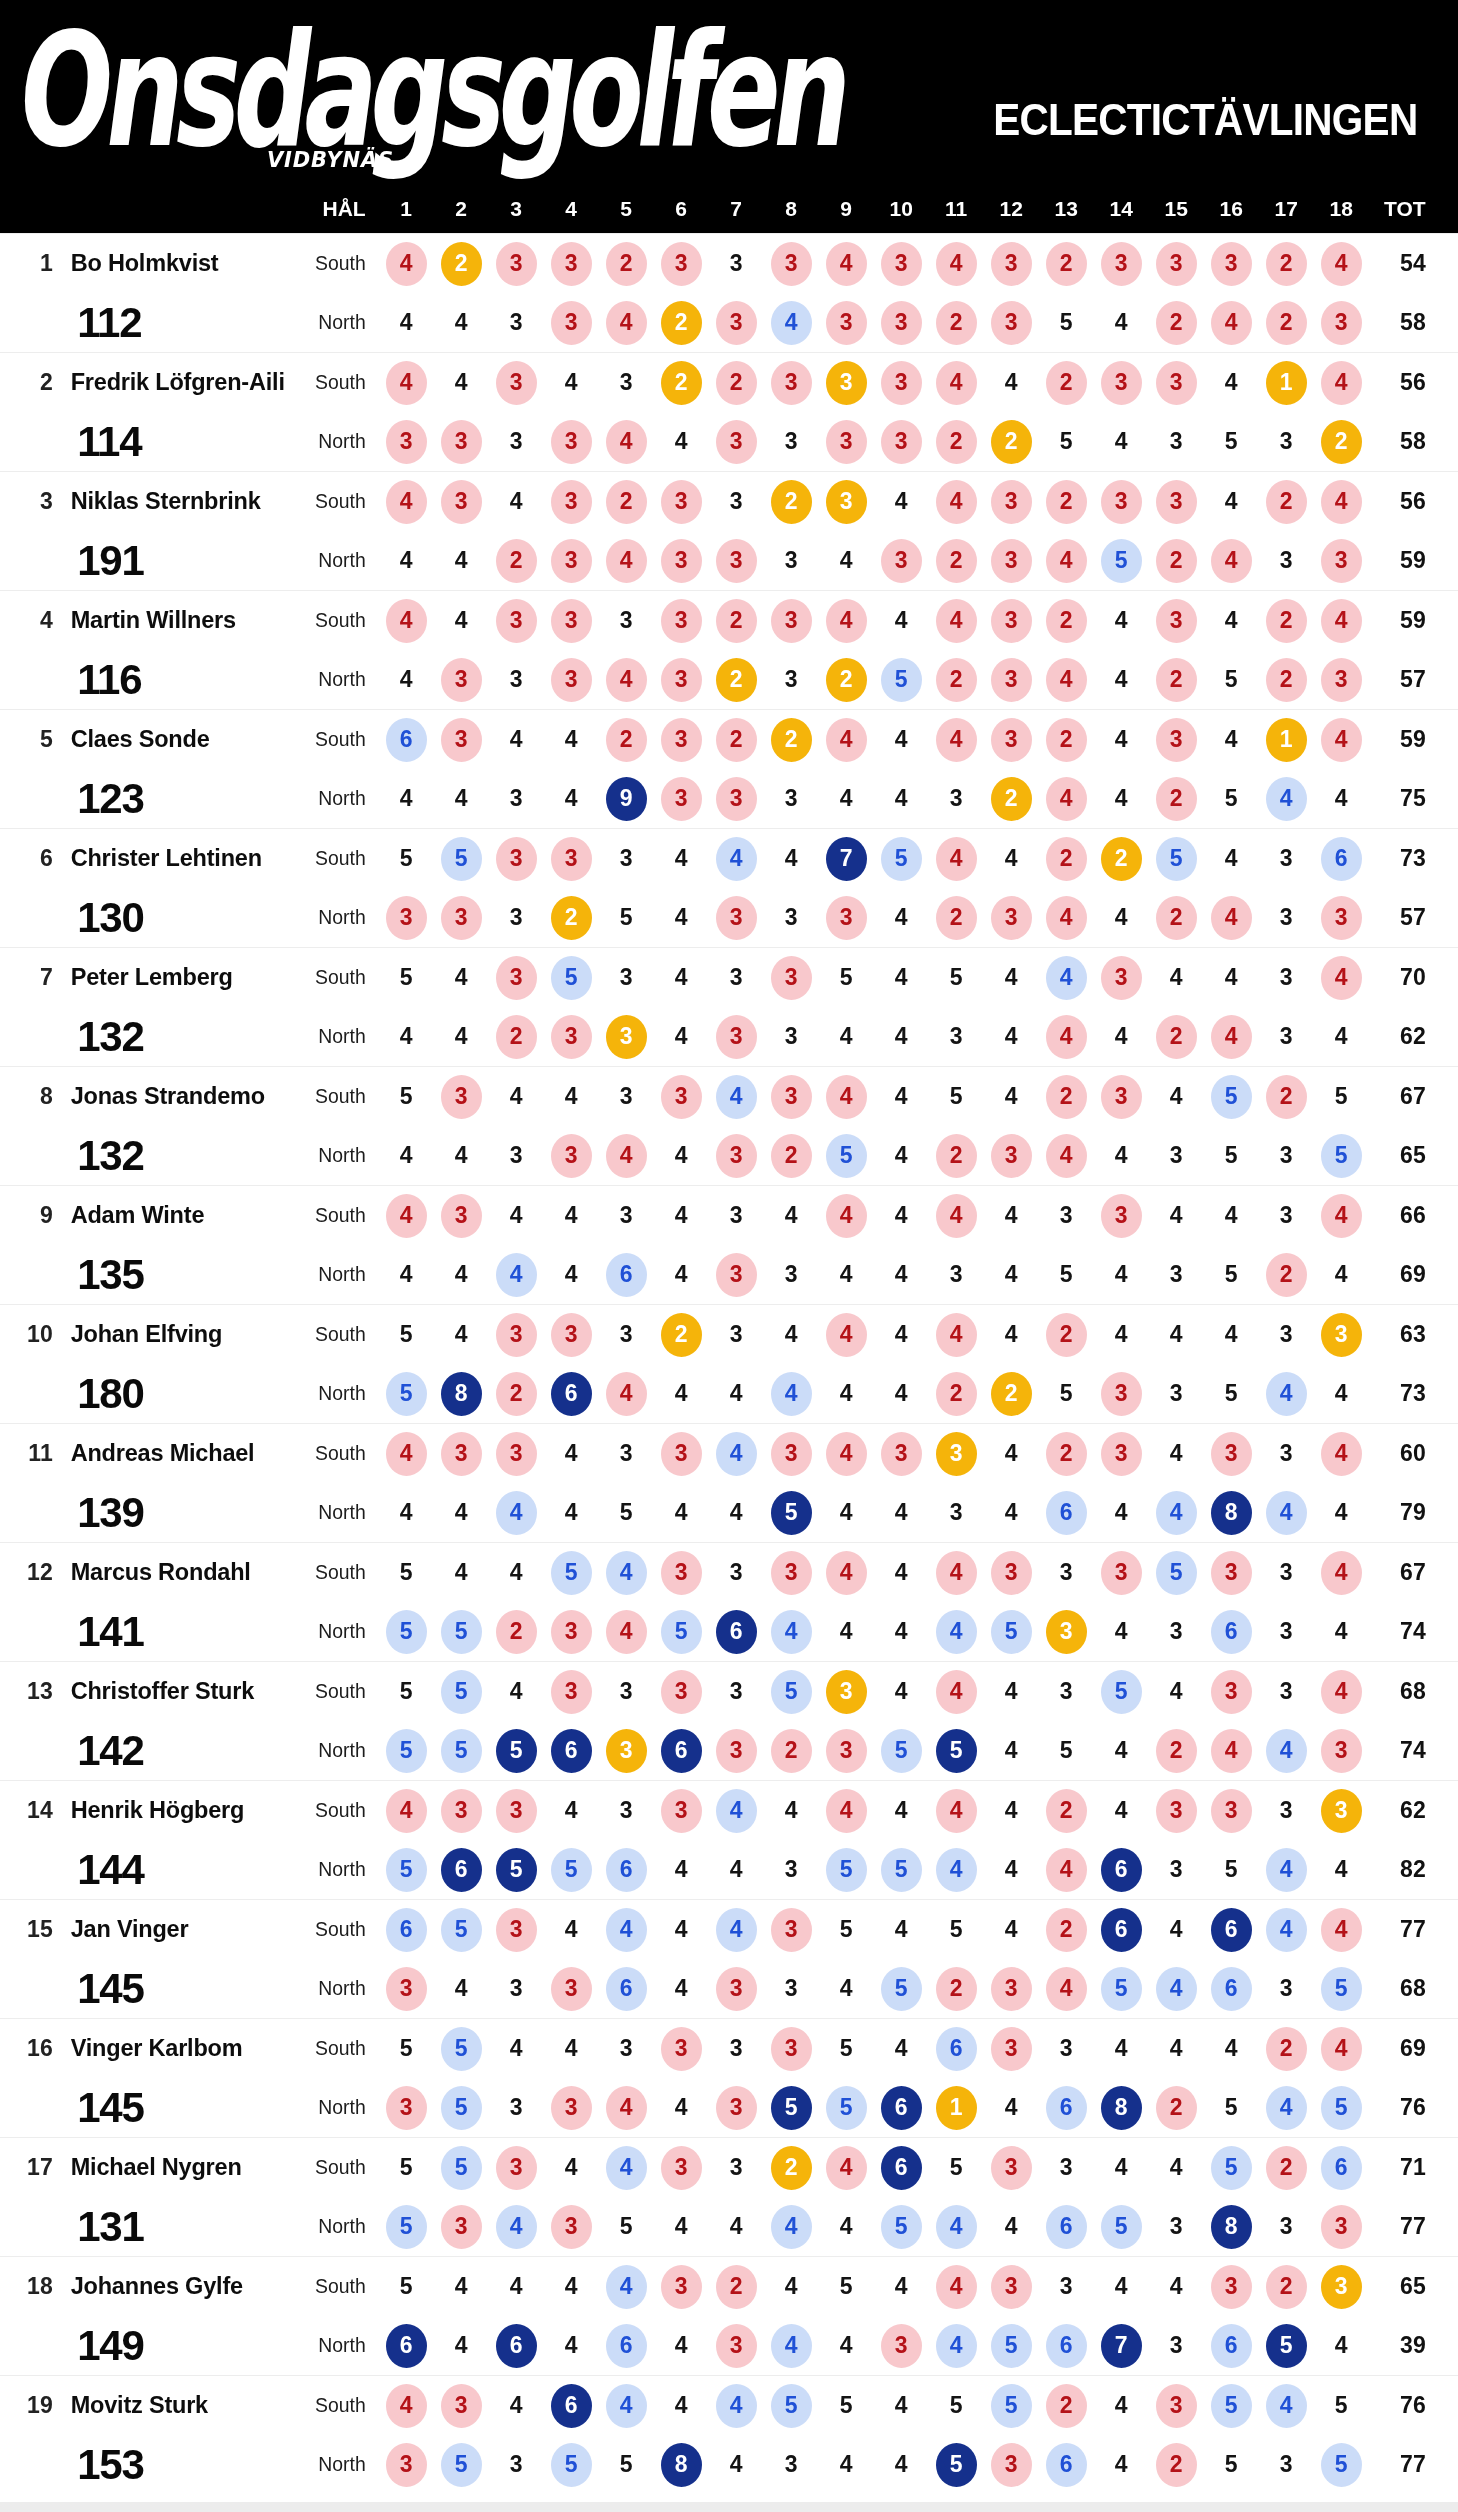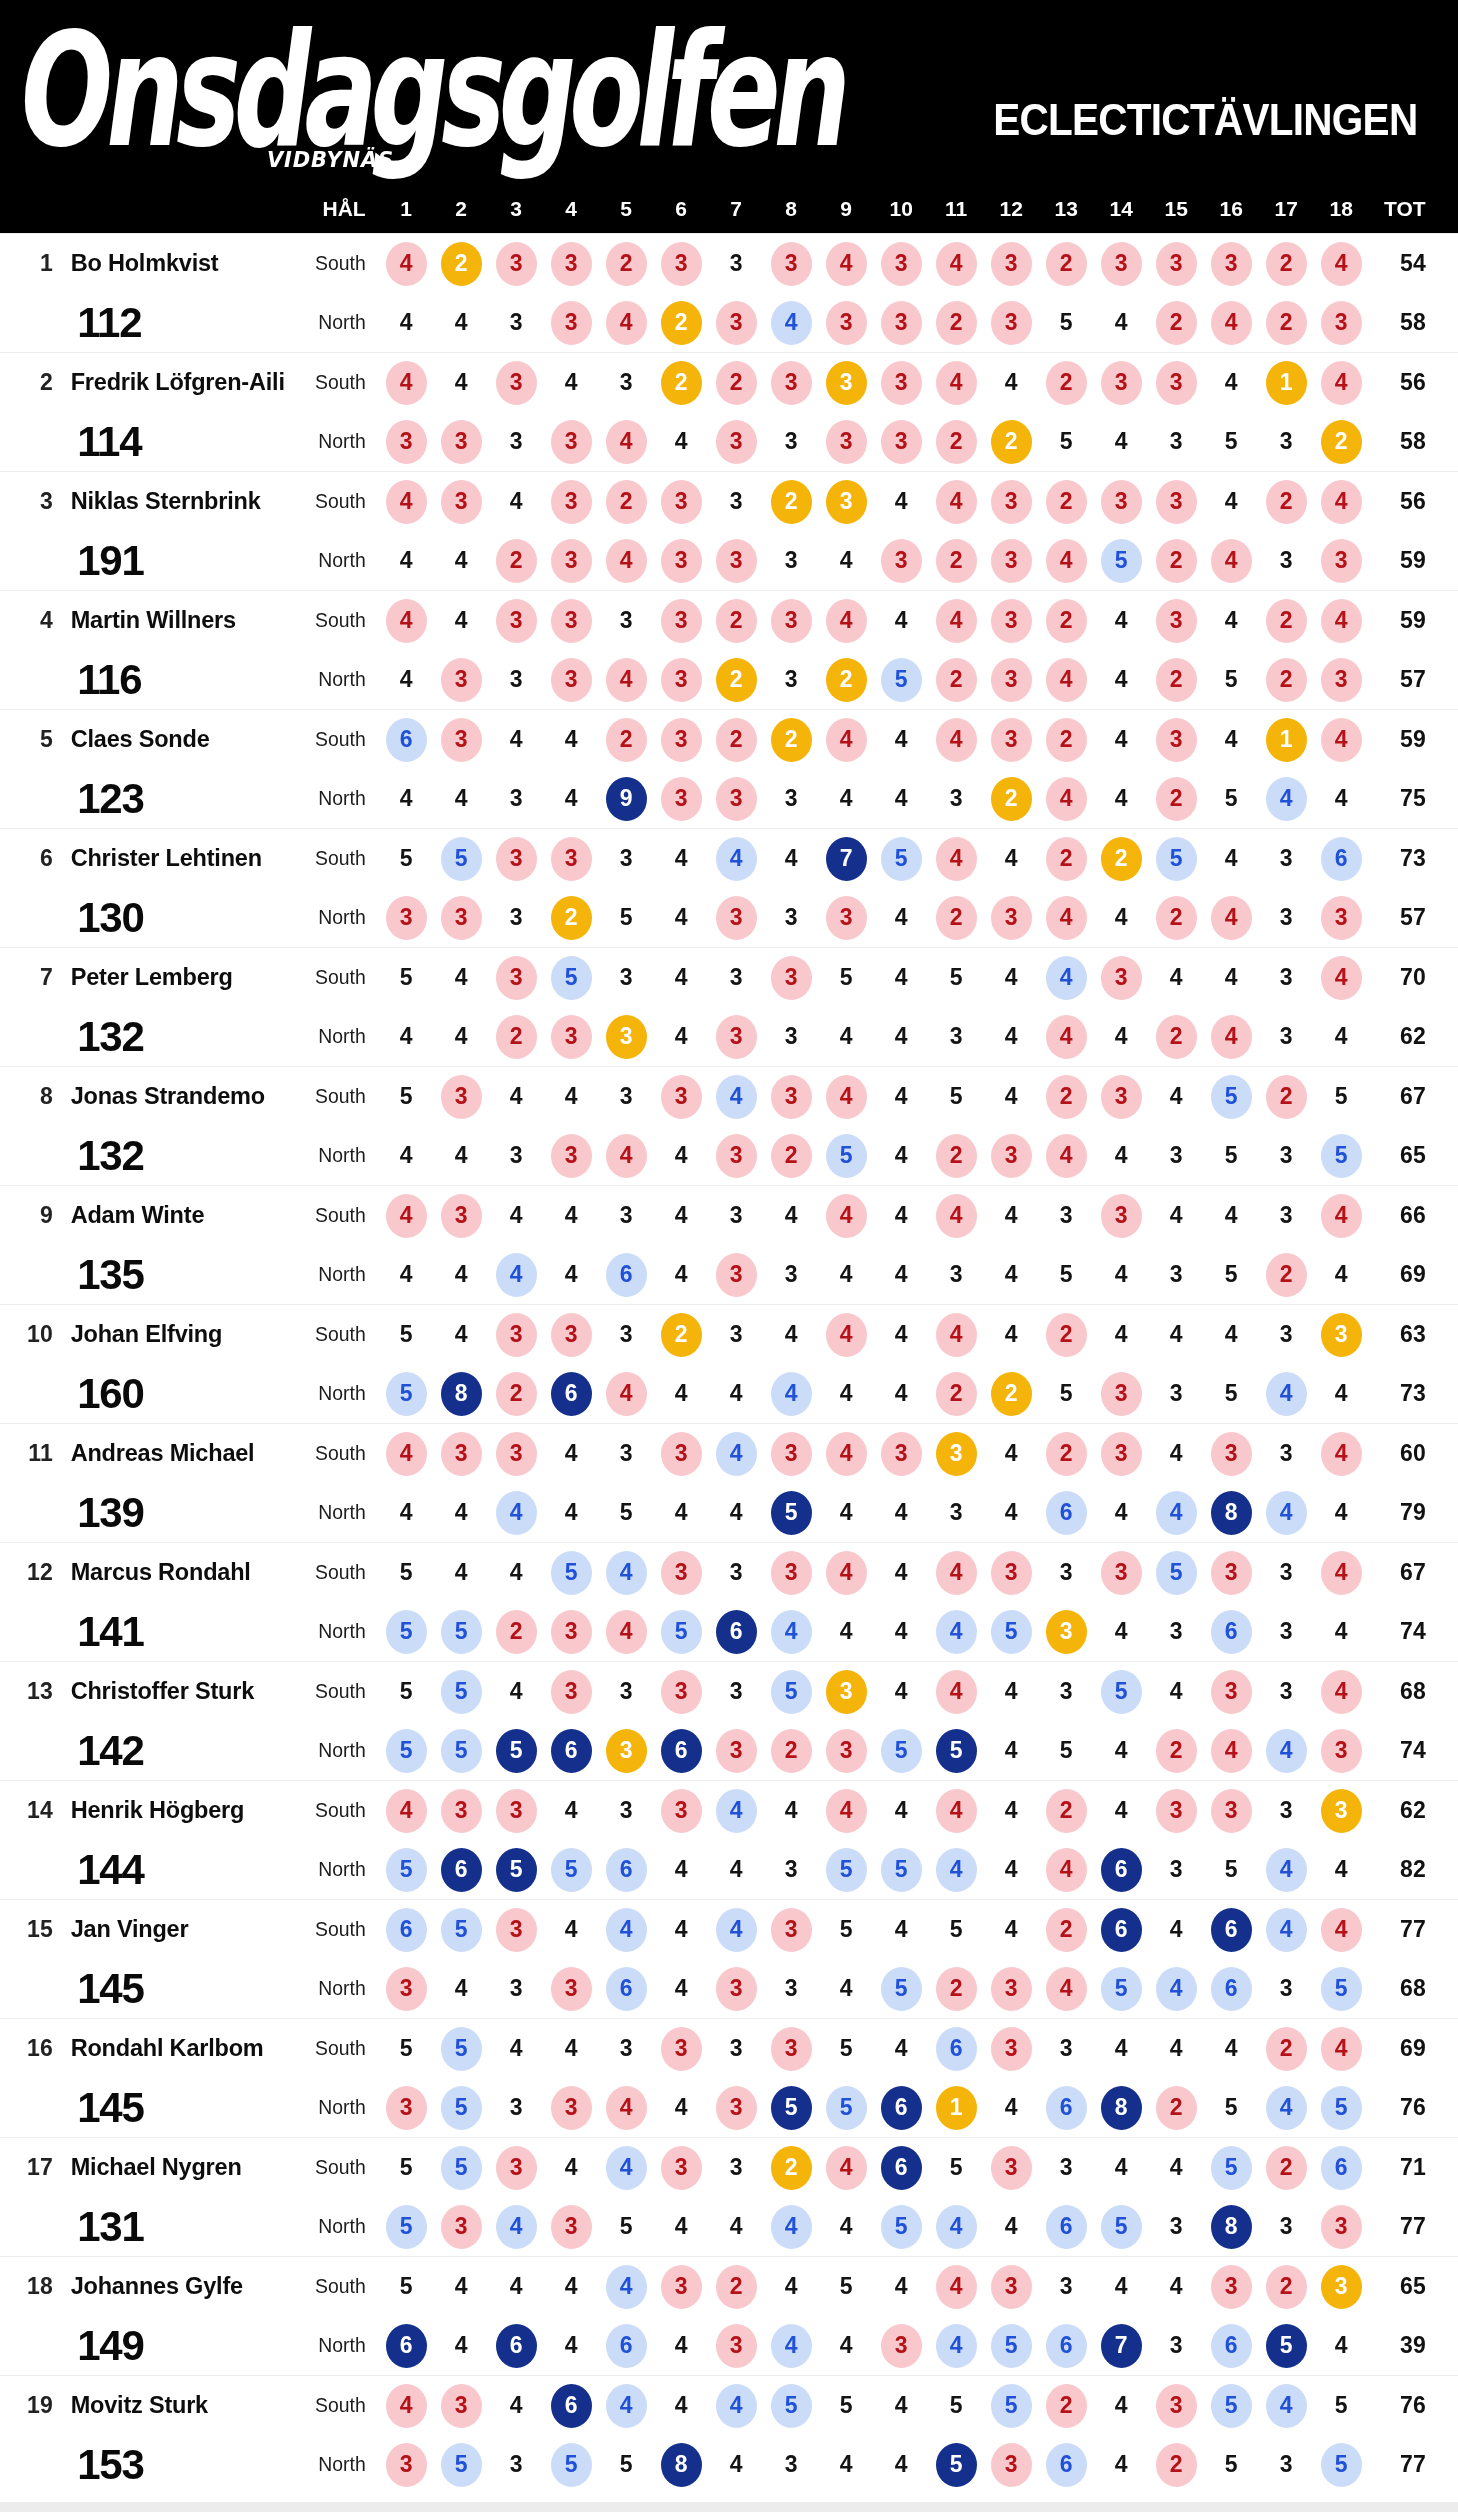--- a/index.html
+++ b/index.html
@@ -1250,21 +1250,21 @@
         <div class="cell">
           <span class="sc" style="background: transparent; color: rgb(20, 20, 20);">3</span>
         </div>
         <div class="cell">
           <span class="sc" style="background: rgb(245, 180, 10); color: rgb(255, 255, 255);">3</span>
         </div>
         <div class="tot">63</div>
     </div>
     <div class="srow">
       <div class="rank"></div>
-      <div class="ptotal">160</div>
+      <div class="ptotal">180</div>
       <div class="course">North</div>
       <div class="cell">
           <span class="sc" style="background: rgb(203, 220, 248); color: rgb(32, 81, 214);">5</span>
         </div>
         <div class="cell">
           <span class="sc" style="background: rgb(21, 48, 140); color: rgb(255, 255, 255);">8</span>
         </div>
         <div class="cell">
           <span class="sc" style="background: rgb(248, 200, 204); color: rgb(180, 18, 24);">2</span>
         </div>
@@ -1928,21 +1928,21 @@
         <div class="cell">
           <span class="sc" style="background: rgb(203, 220, 248); color: rgb(32, 81, 214);">5</span>
         </div>
         <div class="tot">68</div>
     </div>
   </div>
 
   <div class="pblock">
     <div class="srow">
       <div class="rank">16</div>
-      <div class="pname">Rondahl Karlbom</div>
+      <div class="pname">Vinger Karlbom</div>
       <div class="course">South</div>
       <div class="cell">
           <span class="sc" style="background: transparent; color: rgb(20, 20, 20);">5</span>
         </div>
         <div class="cell">
           <span class="sc" style="background: rgb(203, 220, 248); color: rgb(32, 81, 214);">5</span>
         </div>
         <div class="cell">
           <span class="sc" style="background: transparent; color: rgb(20, 20, 20);">4</span>
         </div>

